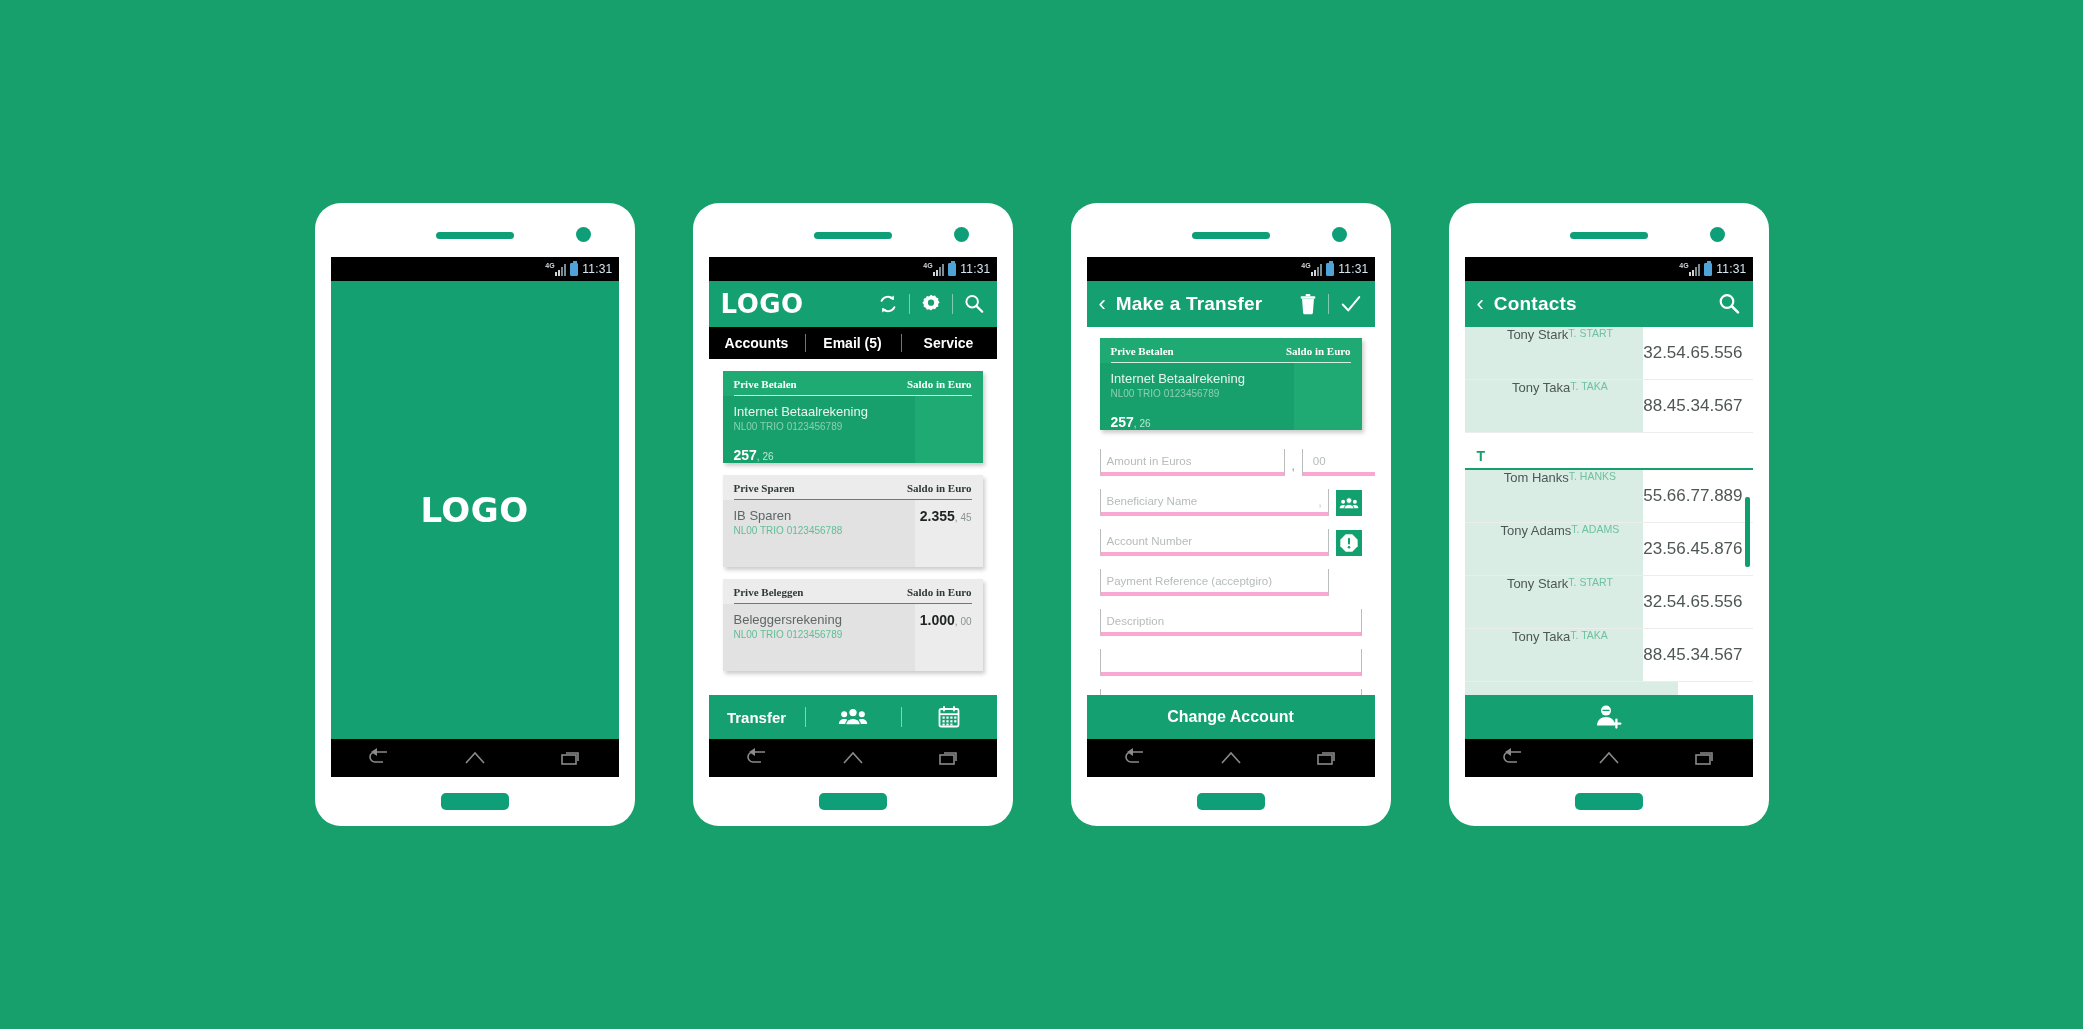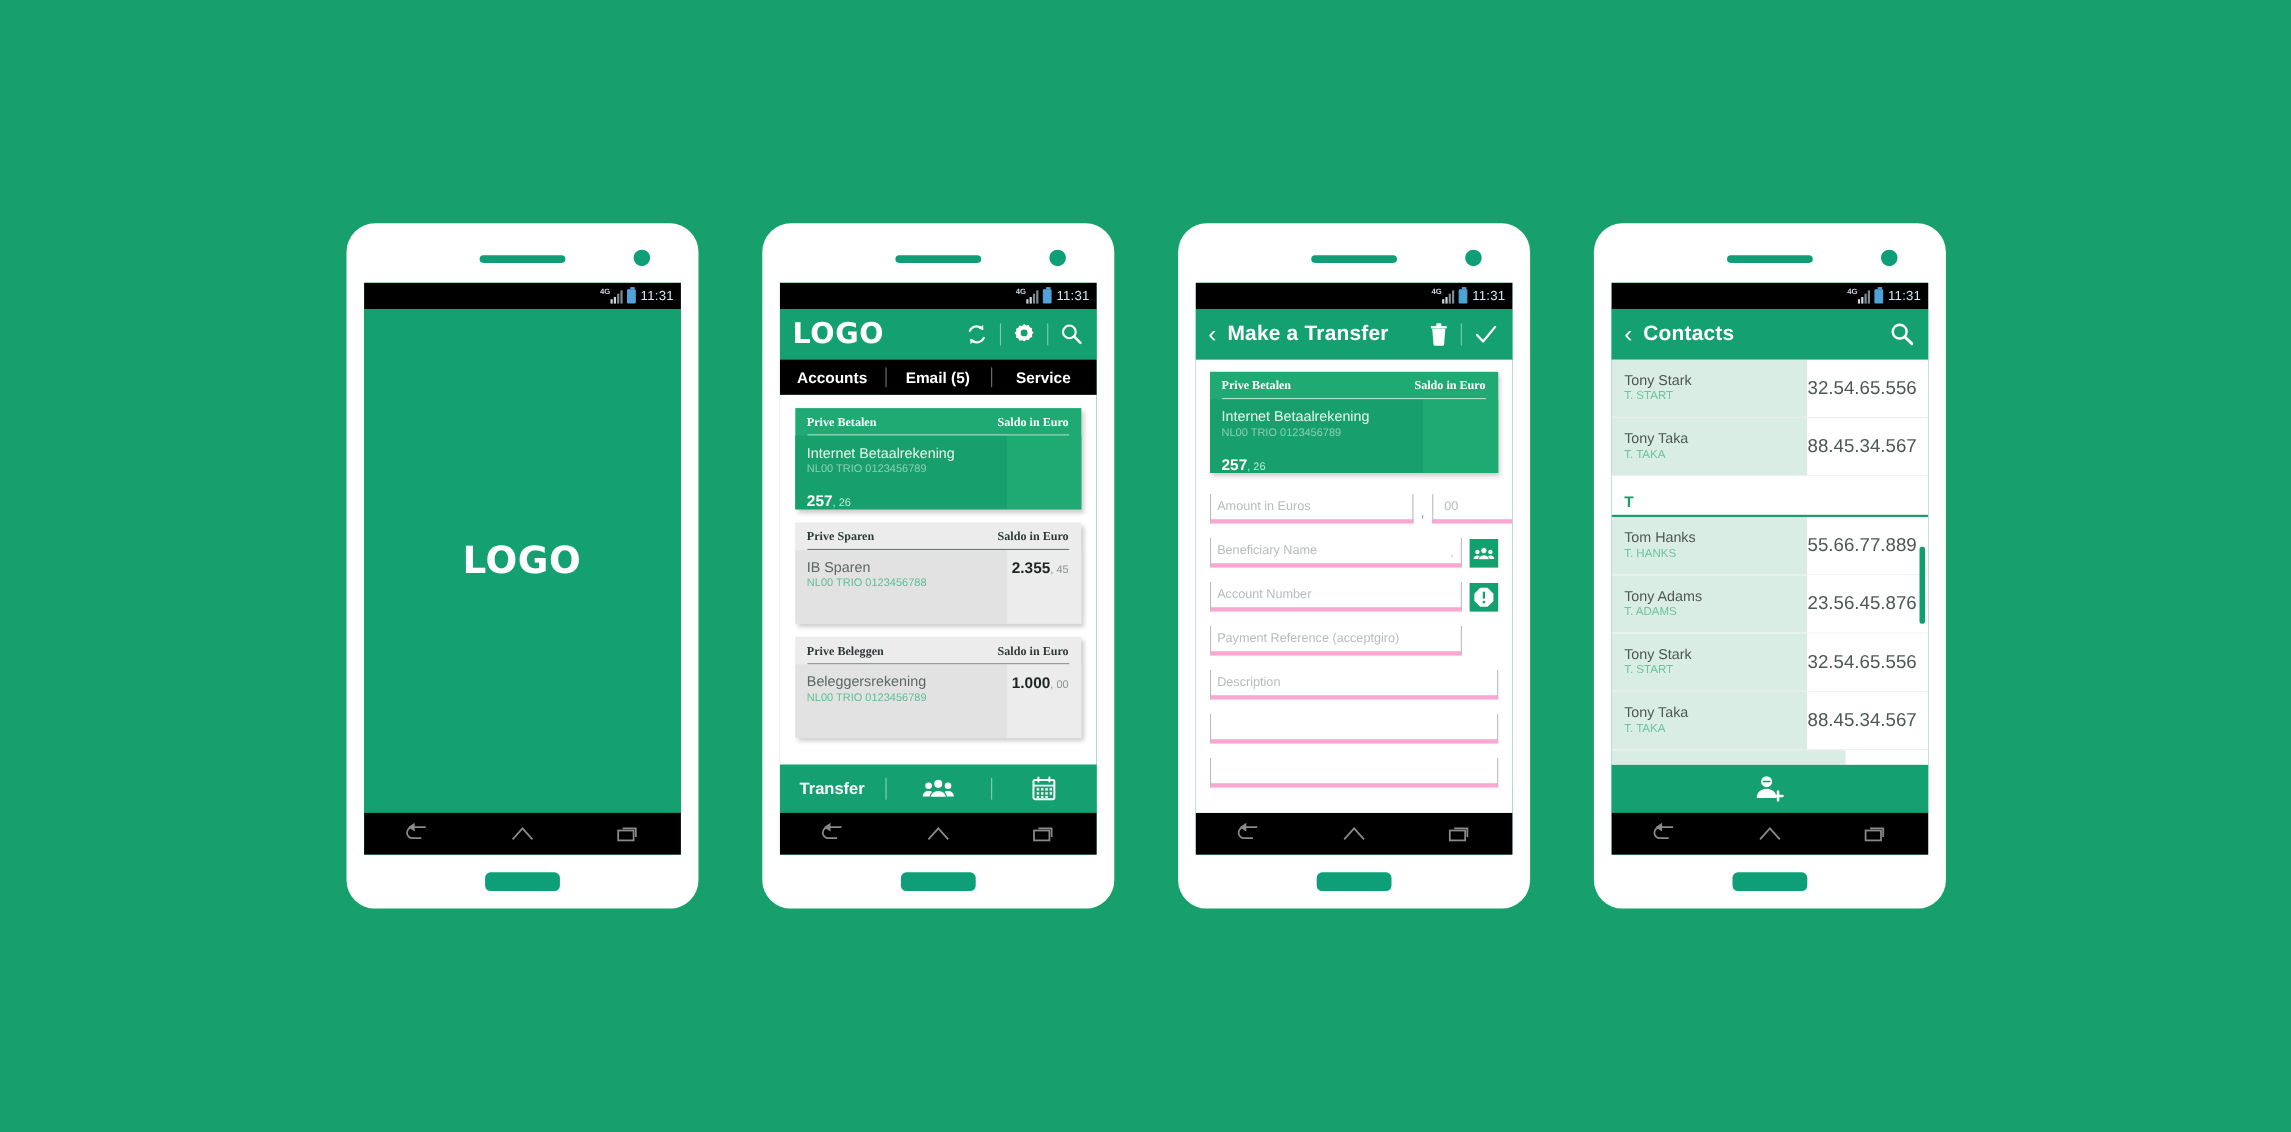--- a/index.html
+++ b/index.html
@@ -207,21 +207,21 @@
   }
 
   
   .contact-list{ position:relative; height:100%; background:#fff; }
   .c-row{
     display:flex; height:53px; align-items:center;
     border-bottom:1px solid #eceeed; cursor:pointer;
   }
   .c-left{
     width:74%; height:100%; background:#D9EDE4;
-    display:flex; flex-direction:column; justify-content:center;
+    display:flex; justify-content:center;
     padding-left:12px;
   }
   .c-right{
     flex:1; height:100%; background:#fff;
     display:flex; align-items:center; justify-content:flex-end;
     padding-right:10px;
   }
   .c-name{ font-size:13px; color:#4d5755; line-height:1.2; }
   .c-sub{ font-size:10.5px; color:#6EC2A0; line-height:1.3; }
   .c-num{ font-size:17px; color:#4d5755; }
@@ -575,20 +575,21 @@
           <div class="field-row">
             <div class="field">
               
               
             </div>
           </div>
 
         </div>
       </div>
 
+      <div class="full-action">Change Account</div>
 
       <div class="navbar">
         <span>
             <svg width="26" height="20" viewBox="0 0 26 20">
               <path d="M21 4 h-12 a5 5 0 0 0 0 10 h8" fill="none" stroke="#8a8a8a" stroke-width="1.6"></path>
               <path d="M11 0 L5 4 L11 8 Z" fill="#8a8a8a"></path>
             </svg>
           </span>
         <span>
             <svg width="26" height="20" viewBox="0 0 26 20">

